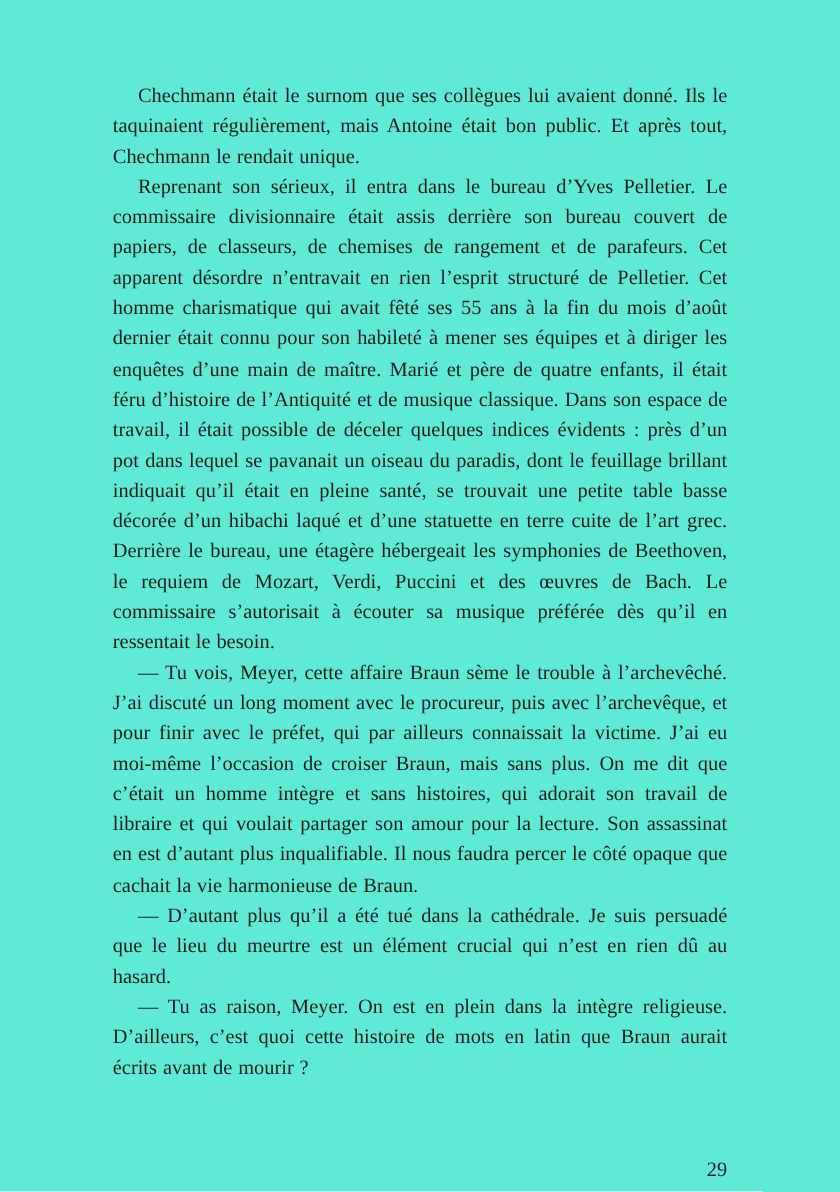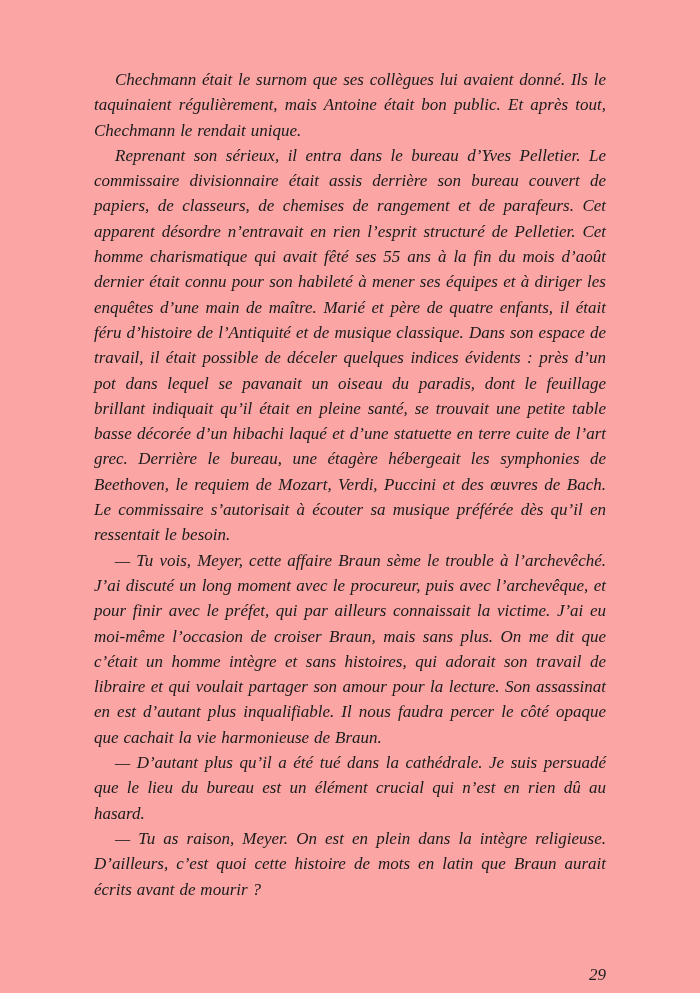--- a/index.html
+++ b/index.html
@@ -4,25 +4,24 @@
 <style>
   html, body {
     margin: 0;
     padding: 0;
     background: #ffffff;
   }
   .page {
     position: relative;
     width: 700px;
     height: 993px;
-    background: #fca5a5;
+    background: #5eead4;
     overflow: hidden;
     font-family: "Liberation Serif", serif;
     color: #1b1b1b;
-    font-style: italic;
   }
   .text-block {
     position: absolute;
     left: 94px;
     top: 67px;
     width: 512px;
     font-size: 17px;
     line-height: 25.3px;
     text-align: justify;
     text-justify: inter-word;
@@ -44,17 +43,17 @@
   }
 </style>
 </head>
 <body>
 
 <div class="page">
   <div class="text-block">
     <p class="para">Chechmann était le surnom que ses collègues lui avaient donné. Ils le taquinaient régulièrement, mais Antoine était bon public. Et après tout, Chechmann le rendait unique.</p>
     <p class="para gap-before">Reprenant son sérieux, il entra dans le bureau d’Yves Pelletier. Le commissaire divisionnaire était assis derrière son bureau couvert de papiers, de classeurs, de chemises de rangement et de parafeurs. Cet apparent désordre n’entravait en rien l’esprit structuré de Pelletier. Cet homme charismatique qui avait fêté ses 55 ans à la fin du mois d’août dernier était connu pour son habileté à mener ses équipes et à diriger les enquêtes d’une main de maître. Marié et père de quatre enfants, il était féru d’histoire de l’Antiquité et de musique classique. Dans son espace de travail, il était possible de déceler quelques indices évidents : près d’un pot dans lequel se pavanait un oiseau du paradis, dont le feuillage brillant indiquait qu’il était en pleine santé, se trouvait une petite table basse décorée d’un hibachi laqué et d’une statuette en terre cuite de l’art grec. Derrière le bureau, une étagère hébergeait les symphonies de Beethoven, le requiem de Mozart, Verdi, Puccini et des œuvres de Bach. Le commissaire s’autorisait à écouter sa musique préférée dès qu’il en ressentait le besoin.</p>
     <p class="para gap-before">— Tu vois, Meyer, cette affaire Braun sème le trouble à l’archevêché. J’ai discuté un long moment avec le procureur, puis avec l’archevêque, et pour finir avec le préfet, qui par ailleurs connaissait la victime. J’ai eu moi-même l’occasion de croiser Braun, mais sans plus. On me dit que c’était un homme intègre et sans histoires, qui adorait son travail de libraire et qui voulait partager son amour pour la lecture. Son assassinat en est d’autant plus inqualifiable. Il nous faudra percer le côté opaque que cachait la vie harmonieuse de Braun.</p>
-    <p class="para">— D’autant plus qu’il a été tué dans la cathédrale. Je suis persuadé que le lieu du bureau est un élément crucial qui n’est en rien dû au hasard.</p>
+    <p class="para">— D’autant plus qu’il a été tué dans la cathédrale. Je suis persuadé que le lieu du meurtre est un élément crucial qui n’est en rien dû au hasard.</p>
     <p class="para">— Tu as raison, Meyer. On est en plein dans la intègre religieuse. D’ailleurs, c’est quoi cette histoire de mots en latin que Braun aurait écrits avant de mourir ?</p>
   </div>
   <div class="page-number">29</div>
 </div>
 
 </body></html>

